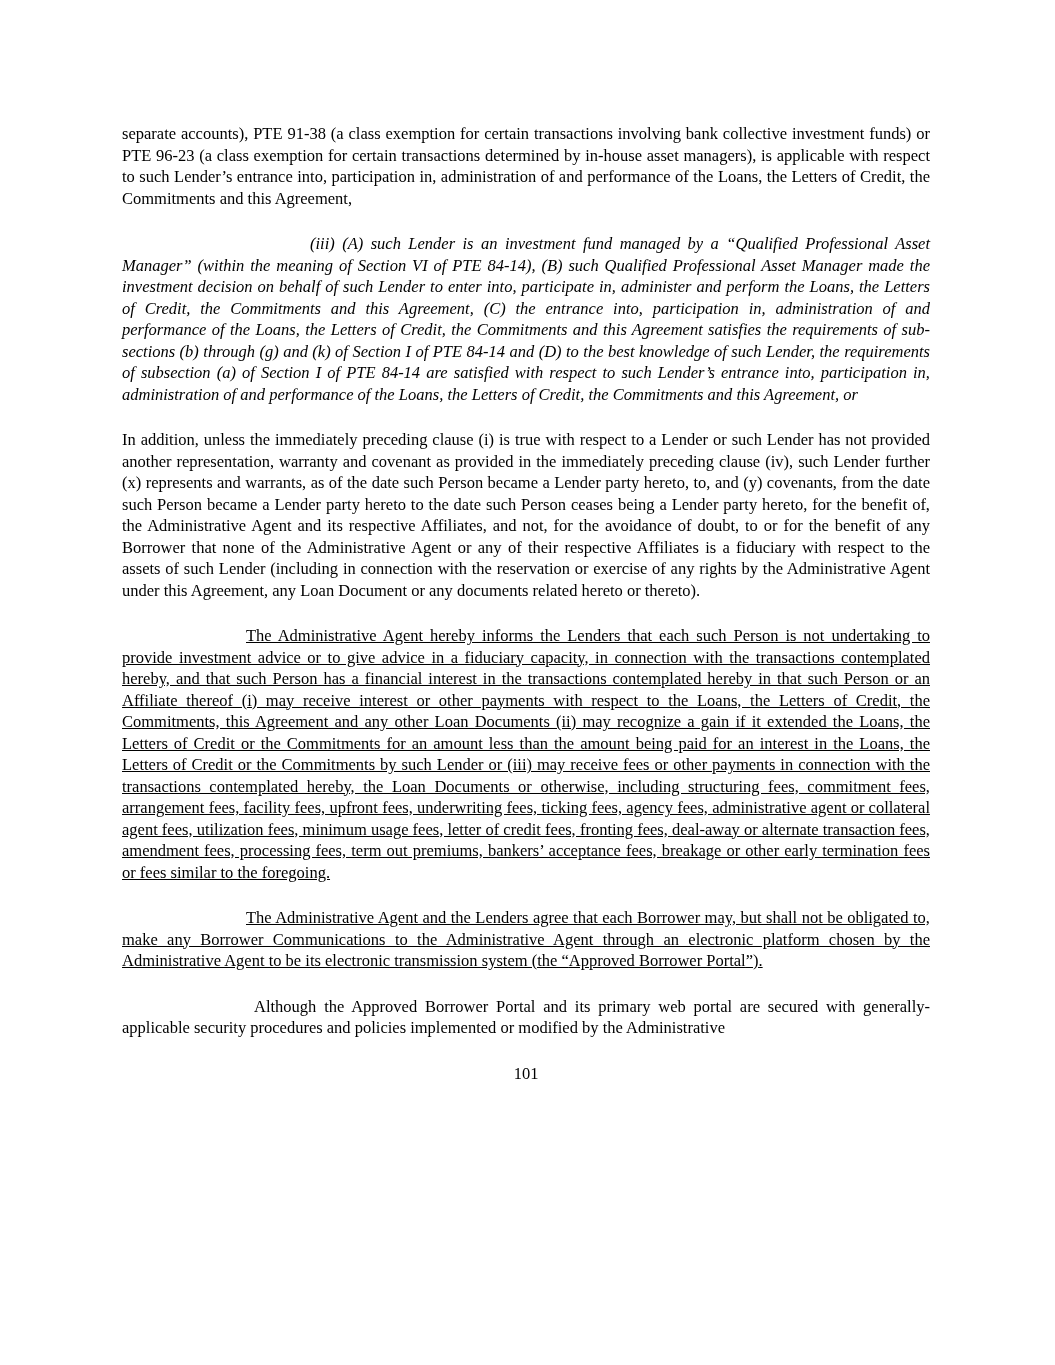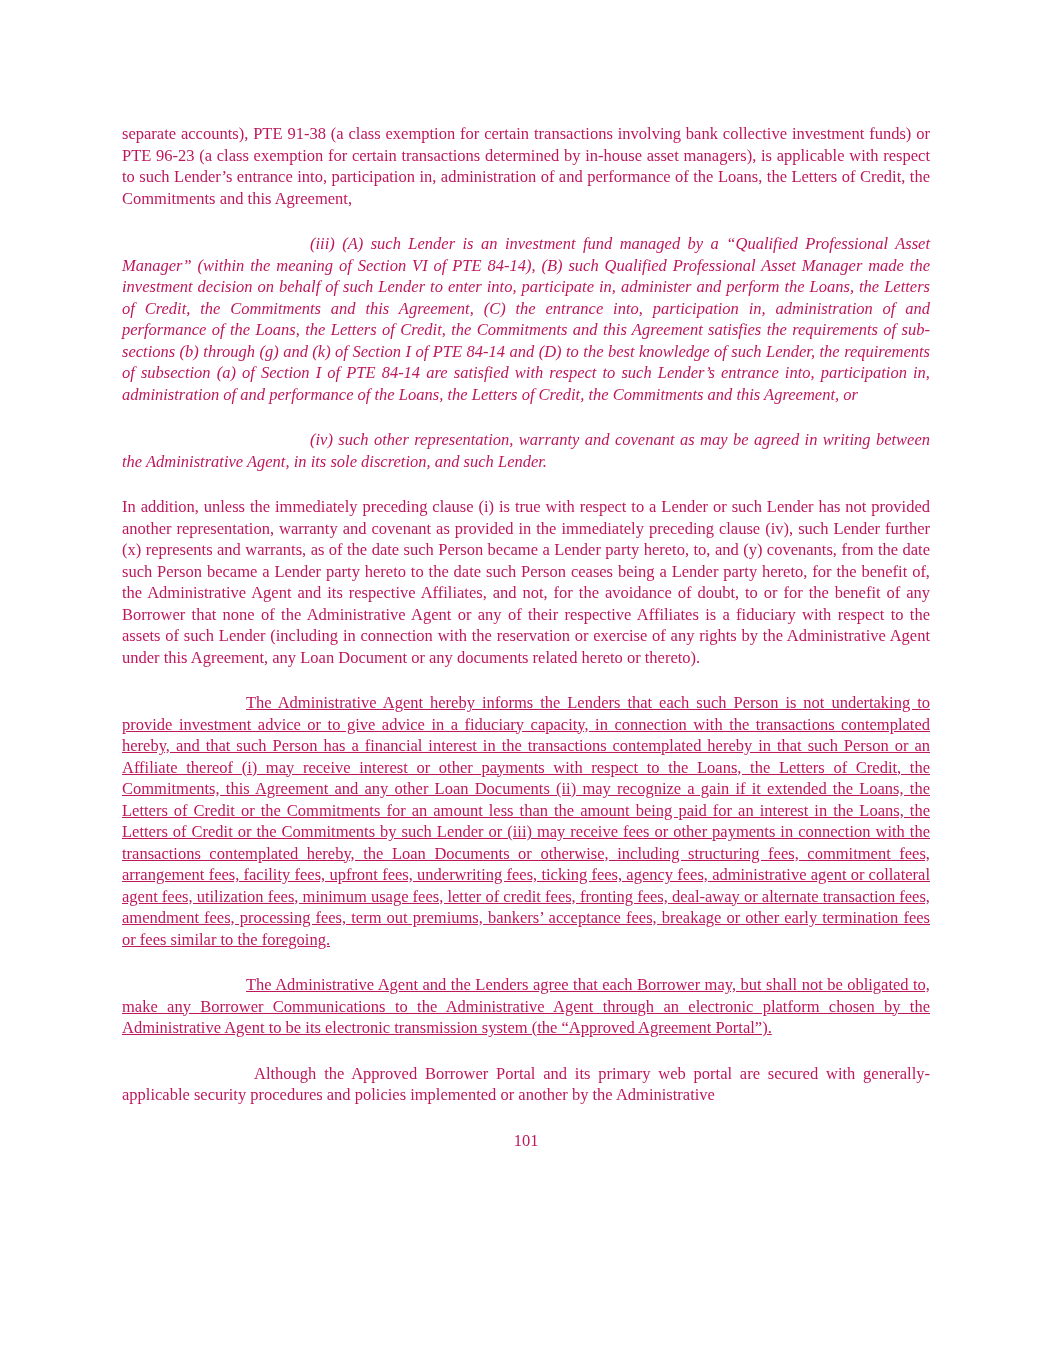--- a/index.html
+++ b/index.html
@@ -11,21 +11,21 @@
     position: relative;
     width: 1055px;
     height: 1365px;
     margin: 0 auto;
     background: #ffffff;
     box-sizing: border-box;
     padding: 123px 125px 0 122px;
     font-family: "Liberation Serif", "DejaVu Serif", serif;
     font-size: 16.5px;
     line-height: 21.5px;
-    color: #be185d;
+    color: #000000;
     overflow: hidden;
   }
   .para {
     margin: 0 0 24px 0;
     text-align: justify;
   }
   .indent-none   { text-indent: 0; }
   .indent-clause { text-indent: 188px; font-style: italic; }
   .indent-para   { text-indent: 124px; text-decoration: underline; }
   .indent-para-lg{ text-indent: 132px; }
@@ -37,25 +37,24 @@
 </style>
 </head>
 <body>
 
 <div class="page">
 
   <p class="para indent-none">separate accounts), PTE 91-38 (a class exemption for certain transactions involving bank collective investment funds) or PTE 96-23 (a class exemption for certain transactions determined by in-house asset managers), is applicable with respect to such Lender’s entrance into, participation in, administration of and performance of the Loans, the Letters of Credit, the Commitments and this Agreement,</p>
 
   <p class="para indent-clause">(iii) (A) such Lender is an investment fund managed by a “Qualified Professional Asset Manager” (within the meaning of Section VI of PTE 84-14), (B) such Qualified Professional Asset Manager made the investment decision on behalf of such Lender to enter into, participate in, administer and perform the Loans, the Letters of Credit, the Commitments and this Agreement, (C) the entrance into, participation in, administration of and performance of the Loans, the Letters of Credit, the Commitments and this Agreement satisfies the requirements of sub-sections (b) through (g) and (k) of Section I of PTE 84-14 and (D) to the best knowledge of such Lender, the requirements of subsection (a) of Section I of PTE 84-14 are satisfied with respect to such Lender’s entrance into, participation in, administration of and performance of the Loans, the Letters of Credit, the Commitments and this Agreement, or</p>
 
-  <p class="para indent-clause">(iv) such other representation, warranty and covenant as may be agreed in writing between the Administrative Agent, in its sole discretion, and such Lender.</p>
 
   <p class="para indent-none">In addition, unless the immediately preceding clause (i) is true with respect to a Lender or such Lender has not provided another representation, warranty and covenant as provided in the immediately preceding clause (iv), such Lender further (x) represents and warrants, as of the date such Person became a Lender party hereto, to, and (y) covenants, from the date such Person became a Lender party hereto to the date such Person ceases being a Lender party hereto, for the benefit of, the Administrative Agent and its respective Affiliates, and not, for the avoidance of doubt, to or for the benefit of any Borrower that none of the Administrative Agent or any of their respective Affiliates is a fiduciary with respect to the assets of such Lender (including in connection with the reservation or exercise of any rights by the Administrative Agent under this Agreement, any Loan Document or any documents related hereto or thereto).</p>
 
   <p class="para indent-para">The Administrative Agent hereby informs the Lenders that each such Person is not undertaking to provide investment advice or to give advice in a fiduciary capacity, in connection with the transactions contemplated hereby, and that such Person has a financial interest in the transactions contemplated hereby in that such Person or an Affiliate thereof (i) may receive interest or other payments with respect to the Loans, the Letters of Credit, the Commitments, this Agreement and any other Loan Documents (ii) may recognize a gain if it extended the Loans, the Letters of Credit or the Commitments for an amount less than the amount being paid for an interest in the Loans, the Letters of Credit or the Commitments by such Lender or (iii) may receive fees or other payments in connection with the transactions contemplated hereby, the Loan Documents or otherwise, including structuring fees, commitment fees, arrangement fees, facility fees, upfront fees, underwriting fees, ticking fees, agency fees, administrative agent or collateral agent fees, utilization fees, minimum usage fees, letter of credit fees, fronting fees, deal-away or alternate transaction fees, amendment fees, processing fees, term out premiums, bankers’ acceptance fees, breakage or other early termination fees or fees similar to the foregoing.</p>
 
-  <p class="para indent-para"><span>The Administrative Agent and the Lenders agree that each Borrower may, but shall not be obligated to, make any Borrower Communications to the Administrative Agent through an electronic platform chosen by the Administrative Agent to be its electronic transmission system (the “</span><span class="underline">Approved Agreement Portal</span><span>”).</span></p>
+  <p class="para indent-para"><span>The Administrative Agent and the Lenders agree that each Borrower may, but shall not be obligated to, make any Borrower Communications to the Administrative Agent through an electronic platform chosen by the Administrative Agent to be its electronic transmission system (the “</span><span class="underline">Approved Borrower Portal</span><span>”).</span></p>
 
-  <p class="para indent-para-lg">Although the Approved Borrower Portal and its primary web portal are secured with generally-applicable security procedures and policies implemented or another by the Administrative</p>
+  <p class="para indent-para-lg">Although the Approved Borrower Portal and its primary web portal are secured with generally-applicable security procedures and policies implemented or modified by the Administrative</p>
 
   <div class="page-number">101</div>
 
 </div>
 
 </body></html>

